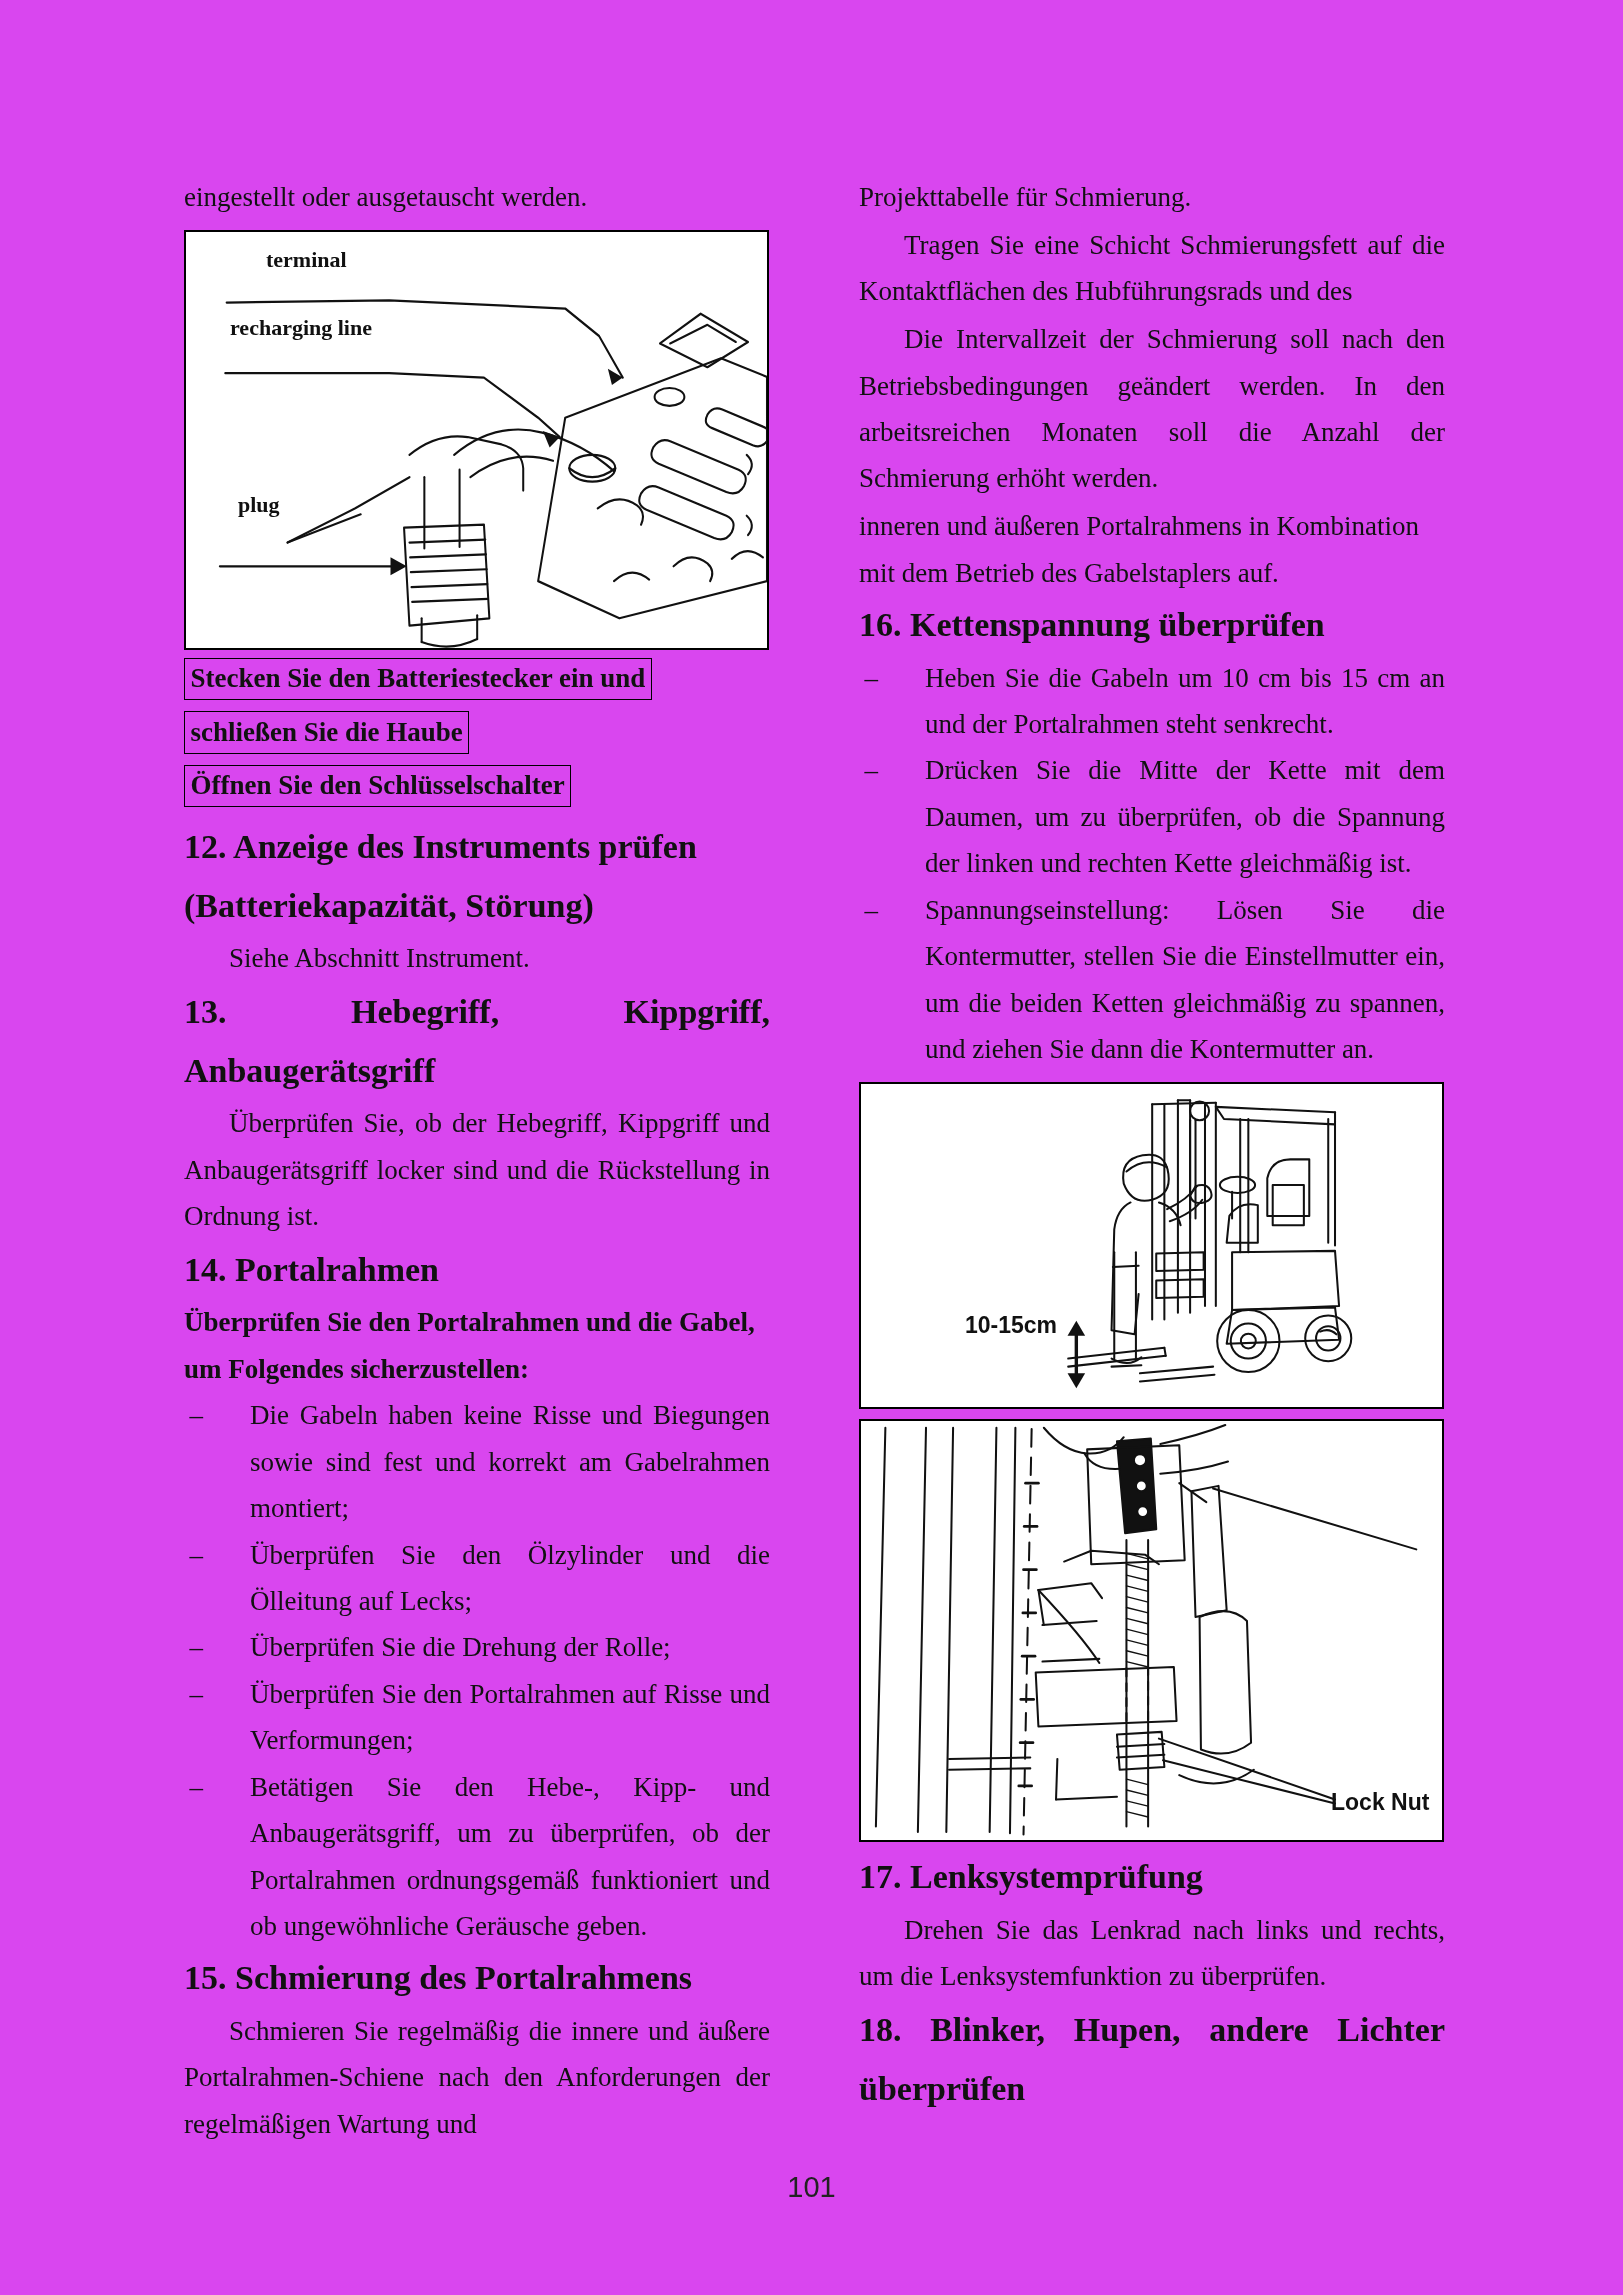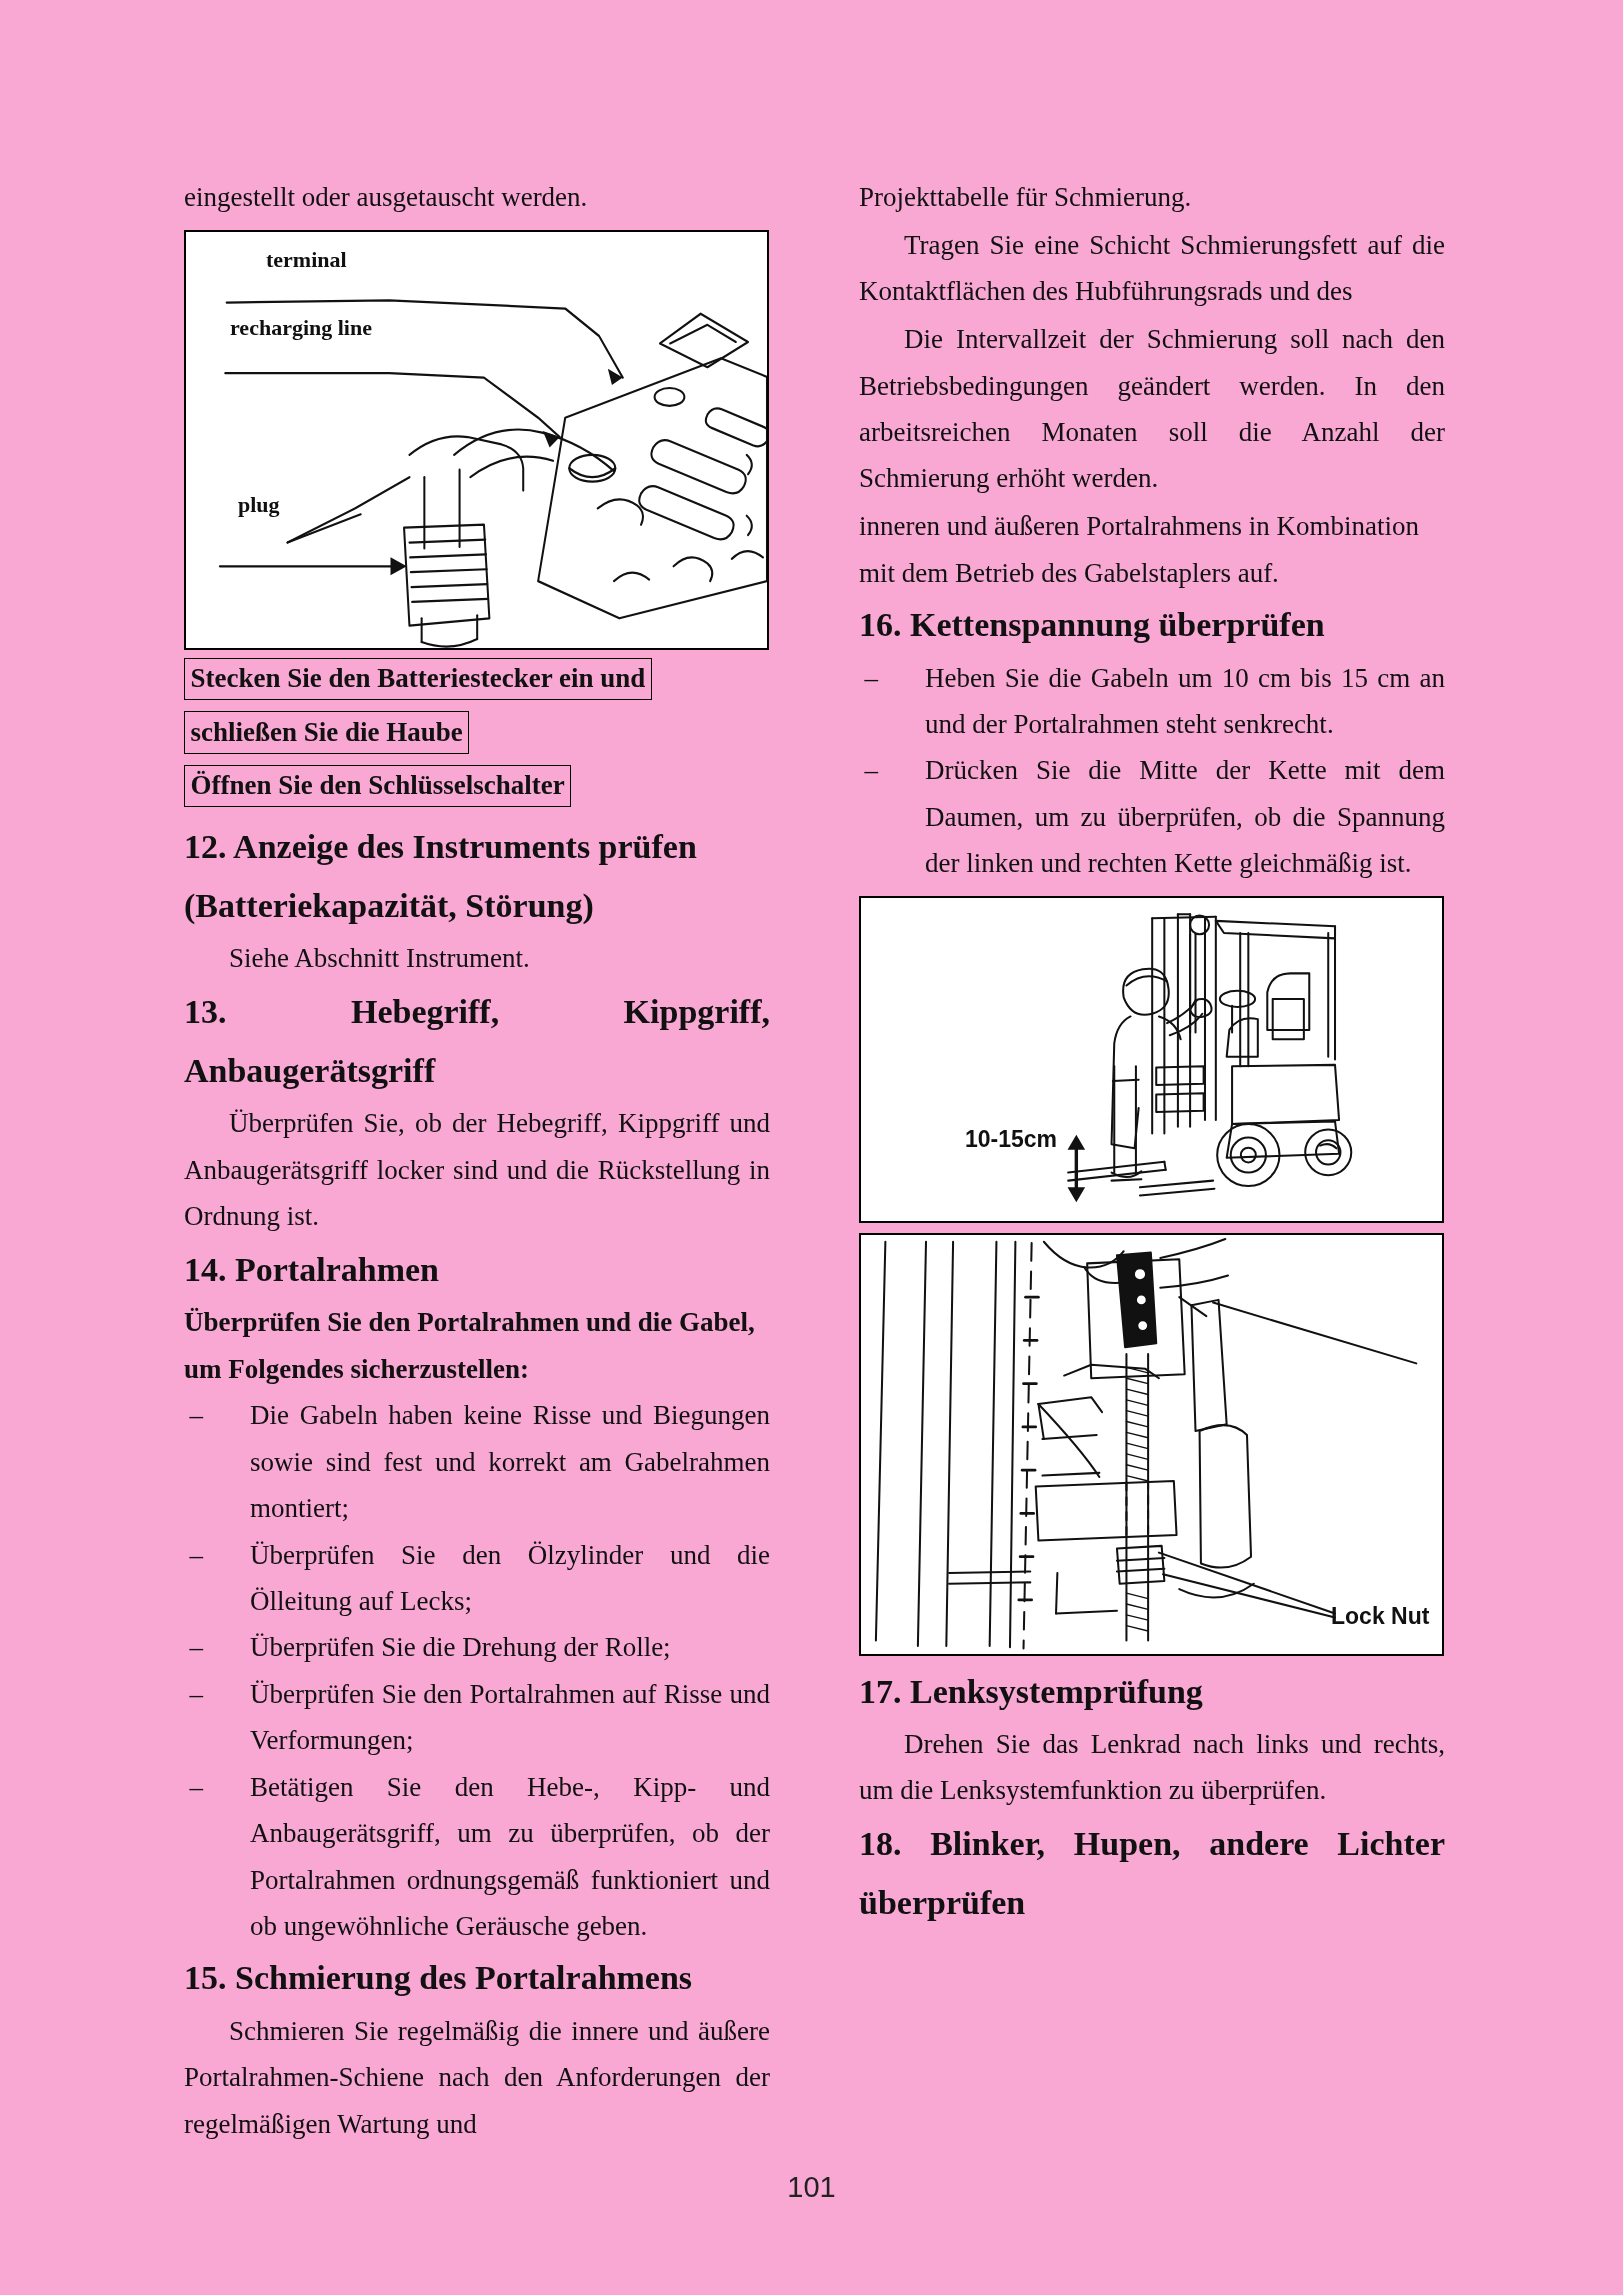--- a/index.html
+++ b/index.html
@@ -9,21 +9,21 @@
     background: #ffffff;
   }
   body {
     font-family: "Liberation Serif", "DejaVu Serif", serif;
     color: #111111;
   }
   .page {
     position: relative;
     width: 1623px;
     height: 2295px;
-    background: #f9a8d4;
+    background: #d946ef;
     box-sizing: border-box;
     overflow: hidden;
   }
   .content {
     position: absolute;
     left: 184px;
     top: 174px;
     width: 1261px;
     height: 1977px;
   }
@@ -299,20 +299,21 @@
           <li>
             <span class="dash">–</span>
             <span>Heben Sie die Gabeln um 10 cm bis 15 cm an und der Portalrahmen steht senkrecht.</span>
           </li>
           <li>
             <span class="dash">–</span>
             <span>Drücken Sie die Mitte der Kette mit dem Daumen, um zu überprüfen, ob die Spannung der linken und rechten Kette gleichmäßig ist.</span>
           </li>
           <li>
             <span class="dash">–</span>
+            <span>Spannungseinstellung: Lösen Sie die Kontermutter, stellen Sie die Einstellmutter ein, um die beiden Ketten gleichmäßig zu spannen, und ziehen Sie dann die Kontermutter an.</span>
           </li>
         </ul>
 
         <div class="figure fig-forklift">
           <svg class="artwork" viewBox="0 0 858 480" preserveAspectRatio="none">
             <g fill="none" stroke="#111" stroke-width="3" stroke-linecap="round" stroke-linejoin="round">
 
               <path d="M430 30 L430 350"></path>
               <path d="M448 30 L448 350"></path>
               <path d="M468 24 L468 340"></path>

